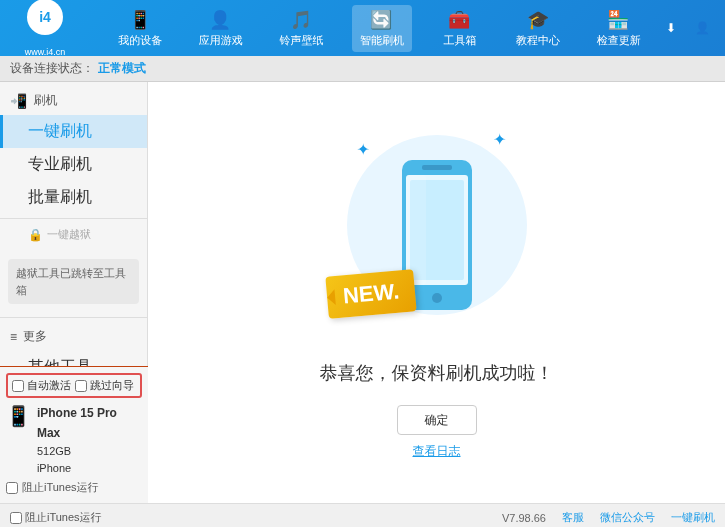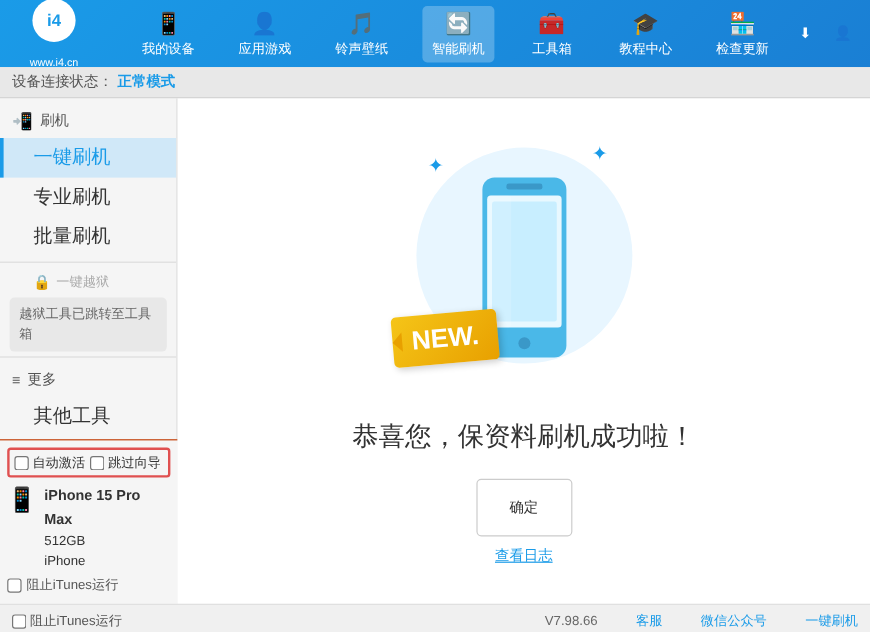--- a/index.html
+++ b/index.html
@@ -29,40 +29,40 @@
     .sidebar { width: 148px; background: #f5f5f5; border-right: 1px solid #ddd; overflow-y: auto; padding-top: 4px; }
     .sidebar-section-header { display: flex; align-items: center; padding: 6px 10px; color: #555; font-size: 12px; }
     .sidebar-section-header .icon { margin-right: 6px; font-size: 14px; color: #1a9be8; }
     .sidebar-item { padding: 6px 12px 6px 28px; cursor: pointer; color: #333; font-size: 16px; }
     .sidebar-item.active { background: #d0e8f8; color: #1a9be8; border-left: 3px solid #1a9be8; padding-left: 25px; }
     .sidebar-divider { height: 1px; background: #ddd; margin: 4px 0; }
     .sidebar-section-more { display: flex; align-items: center; padding: 6px 10px; color: #555; font-size: 12px; }
     .sidebar-section-more .icon { margin-right: 6px; font-size: 12px; }
     .sidebar-disabled { padding: 4px 10px 4px 28px; color: #aaa; font-size: 11px; display: flex; align-items: center; gap: 4px; }
     .sidebar-disabled .lock-icon { color: #aaa; font-size: 12px; }
-    .sidebar-notice { margin: 2px 8px; background: #e8e8e8; border-radius: 4px; padding: 6px 8px; font-size: 11px; color: #666; line-height: 1.5; }
+    .sidebar-notice { margin: 13px 8px; background: #e8e8e8; border-radius: 4px; padding: 6px 8px; font-size: 11px; color: #666; line-height: 1.5; }
 
     
     .content { flex: 1; background: #fff; display: flex; flex-direction: column; align-items: center; justify-content: center; position: relative; }
     .phone-illustration { position: relative; width: 200px; height: 220px; display: flex; align-items: center; justify-content: center; }
     .phone-bg-circle { width: 180px; height: 180px; background: #e8f6ff; border-radius: 50%; position: absolute; top: 10px; left: 10px; }
     .phone-svg { position: relative; z-index: 2; }
     .new-badge { position: absolute; bottom: 30px; left: -10px; background: linear-gradient(135deg, #f5c518, #e8a000); color: #fff; font-weight: bold; font-size: 22px; padding: 8px 16px; border-radius: 4px; transform: rotate(-5deg); z-index: 3; box-shadow: 2px 2px 6px rgba(0,0,0,0.2); }
     .new-badge::before { content: ''; position: absolute; left: -8px; top: 50%; transform: translateY(-50%); border: 8px solid transparent; border-right-color: #e8a000; }
     .sparkle { position: absolute; color: #1a9be8; font-size: 16px; }
     .sparkle1 { top: 15px; left: 20px; }
     .sparkle2 { top: 5px; right: 30px; }
-    .success-text { font-size: 22px; color: #333; margin: 16px 0 20px; }
-    .confirm-btn { width: 80px; height: 48px; background: #fff; border: 1px solid #ccc; border-radius: 4px; cursor: pointer; font-size: 12px; color: #333; display: flex; align-items: center; justify-content: center; }
+    .success-text { font-size: 18px; color: #333; margin: 16px 0 20px; }
+    .confirm-btn { width: 80px; height: 30px; background: #fff; border: 1px solid #ccc; border-radius: 4px; cursor: pointer; font-size: 12px; color: #333; display: flex; align-items: center; justify-content: center; }
     .log-link { margin-top: 8px; color: #1a9be8; cursor: pointer; font-size: 12px; text-decoration: underline; }
 
     
     .bottom-bar { height: 28px; background: #f0f0f0; border-top: 1px solid #ddd; display: flex; align-items: center; padding: 0 10px; width: 725px; }
     .bottom-left { display: flex; align-items: center; flex: 1; }
-    .bottom-right { display: flex; gap: 32px; font-size: 11px; color: #666; align-items: center; }
+    .bottom-right { display: flex; gap: 16px; font-size: 11px; color: #666; align-items: center; }
     .version { color: #666; }
     .bottom-link { color: #1a9be8; cursor: pointer; font-size: 11px; }
     .auto-options { display: flex; align-items: center; gap: 4px; margin-bottom: 6px; padding: 3px 4px; border: 2px solid #e05050; border-radius: 3px; }
     .checkbox-item { display: flex; align-items: center; gap: 3px; font-size: 11px; color: #333; cursor: pointer; }
     .checkbox-item input { width: 12px; height: 12px; }
     .device-info { display: flex; align-items: flex-start; gap: 6px; margin-top: 4px; }
     .device-icon { color: #1a9be8; font-size: 20px; }
     .device-details { font-size: 11px; color: #333; line-height: 1.6; }
     .device-name { font-size: 12px; font-weight: bold; color: #333; }
     .itunes-bar { display: flex; align-items: center; gap: 4px; font-size: 11px; color: #555; padding: 2px 0; }

